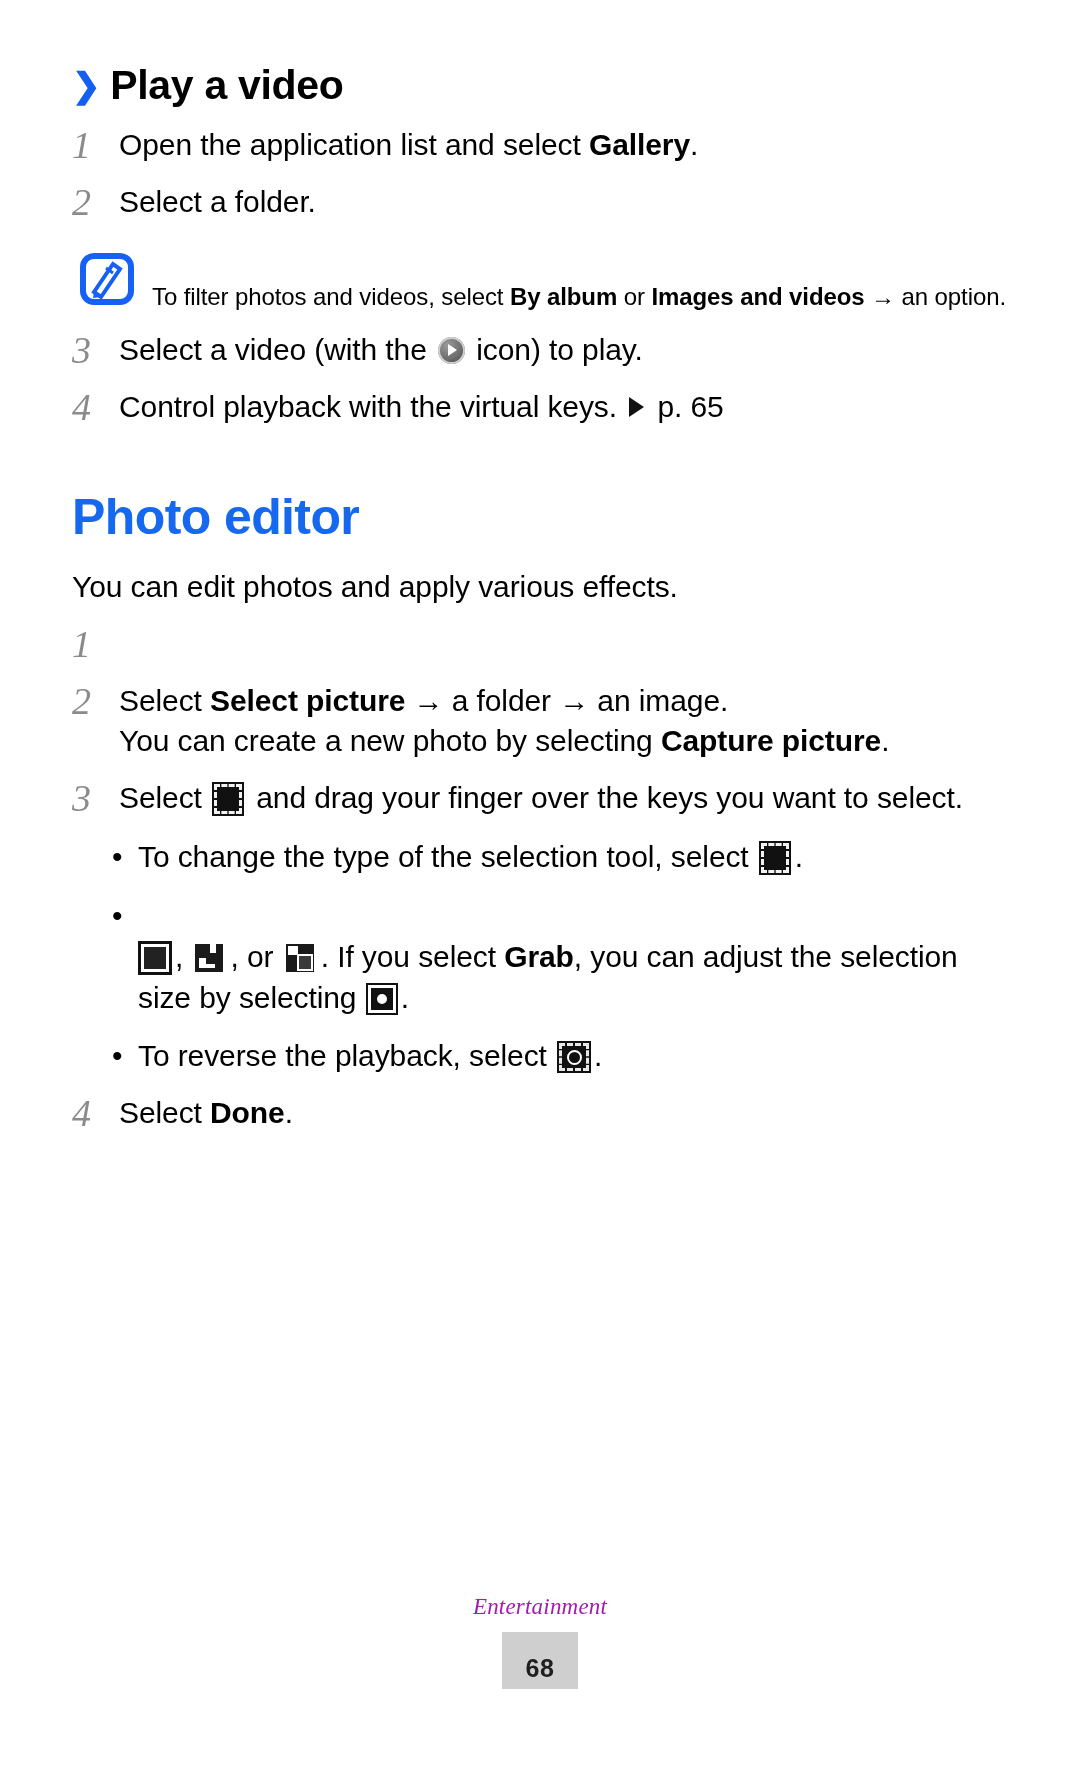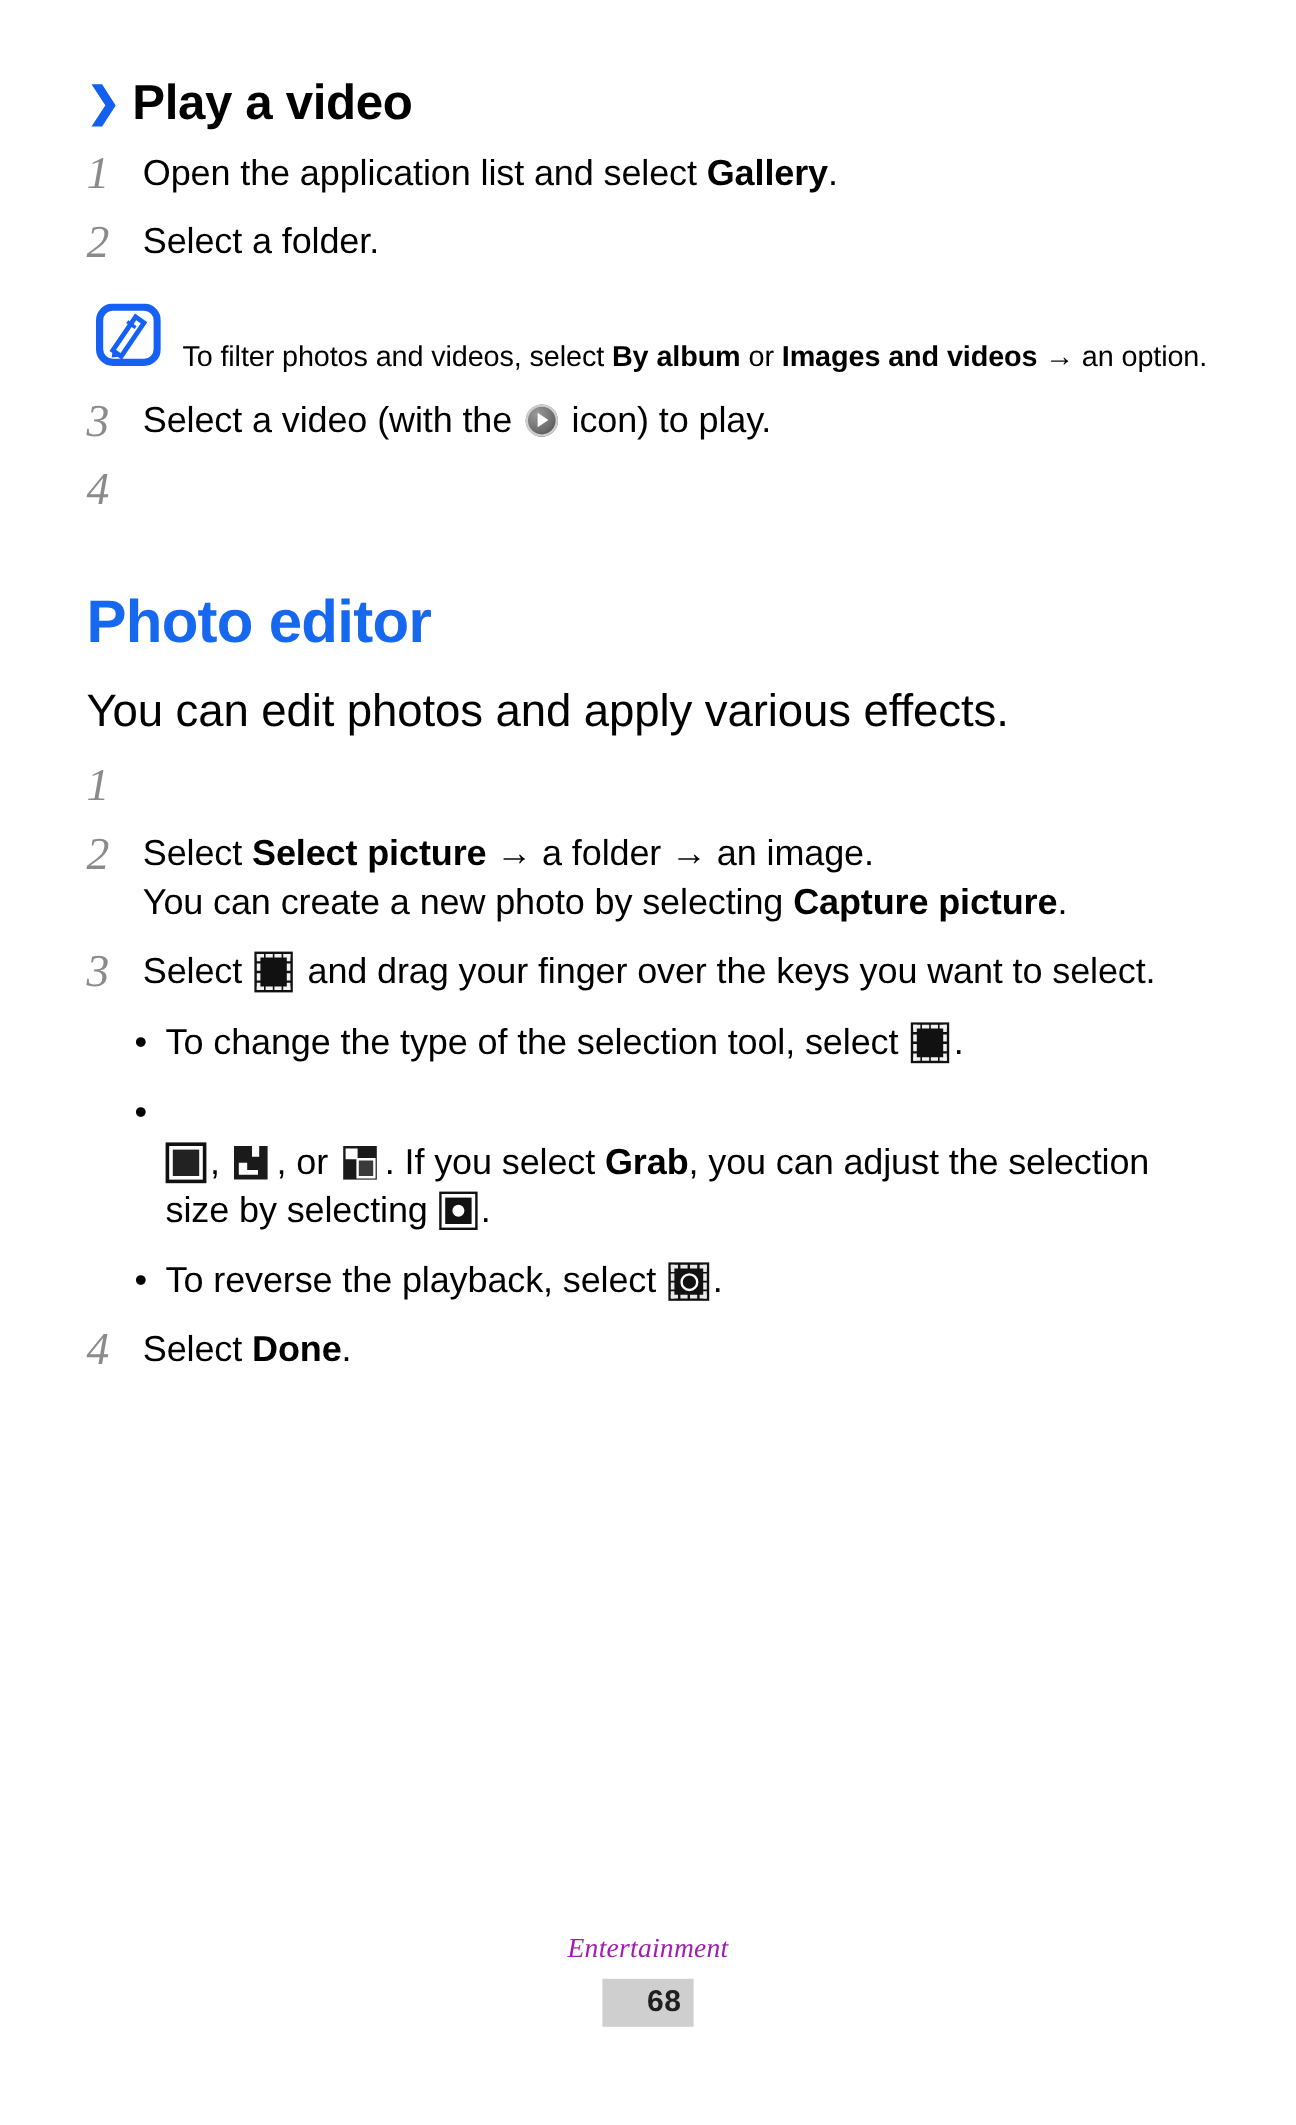--- a/index.html
+++ b/index.html
@@ -47,21 +47,21 @@
     padding-top: 62px;
     font-size: 50px;
     font-weight: bold;
     color: #1668ef;
     letter-spacing: -0.6px;
     line-height: 1.1;
   }
 
   
   .para {
-    font-size: 38px;
+    font-size: 30px;
     line-height: 1.36;
     margin: 0;
     padding-top: 22px;
     letter-spacing: -0.1px;
   }
   .step {
     display: flex;
     align-items: flex-start;
     padding-top: 16px;
     font-size: 30px;
@@ -224,27 +224,26 @@
     font-family: "Liberation Serif", serif;
     font-style: italic;
     font-size: 23px;
     color: #a21caf;
     letter-spacing: 0.2px;
   }
   .footer .pageno {
     display: inline-block;
     margin-top: 12px;
     min-width: 56px;
-    padding: 5px 10px 6px;
+    padding: 22px 10px 6px;
     background: #cfcfcf;
     color: #1f1f1f;
     font-size: 25px;
     font-weight: bold;
     letter-spacing: 0.5px;
-    text-align: right;
   }
 </style>
 </head>
 <body>
 
 <div class="page">
 
   <h2 class="sub-heading">
     <span class="chev">❯</span>
     <span>Play a video</span>
@@ -272,20 +271,21 @@
     <span class="note-txt"><span>To filter photos and videos, select </span><b>By album</b><span> or </span><b>Images and videos</b><span> → an option.</span></span>
   </div>
 
   <div class="step">
     <span class="num">3</span>
     <span class="txt"><span>Select a video (with the </span><span class="ic ic-play"></span><span> icon) to play.</span></span>
   </div>
 
   <div class="step">
     <span class="num">4</span>
+    <span class="txt"><span>Control playback with the virtual keys. </span><span class="ic ic-ref"></span><span> p. 65</span></span>
   </div>
 
   <h1 class="main-heading">Photo editor</h1>
 
   <p class="para">You can edit photos and apply various effects.</p>
 
   <div class="step">
     <span class="num">1</span>
   </div>
 

